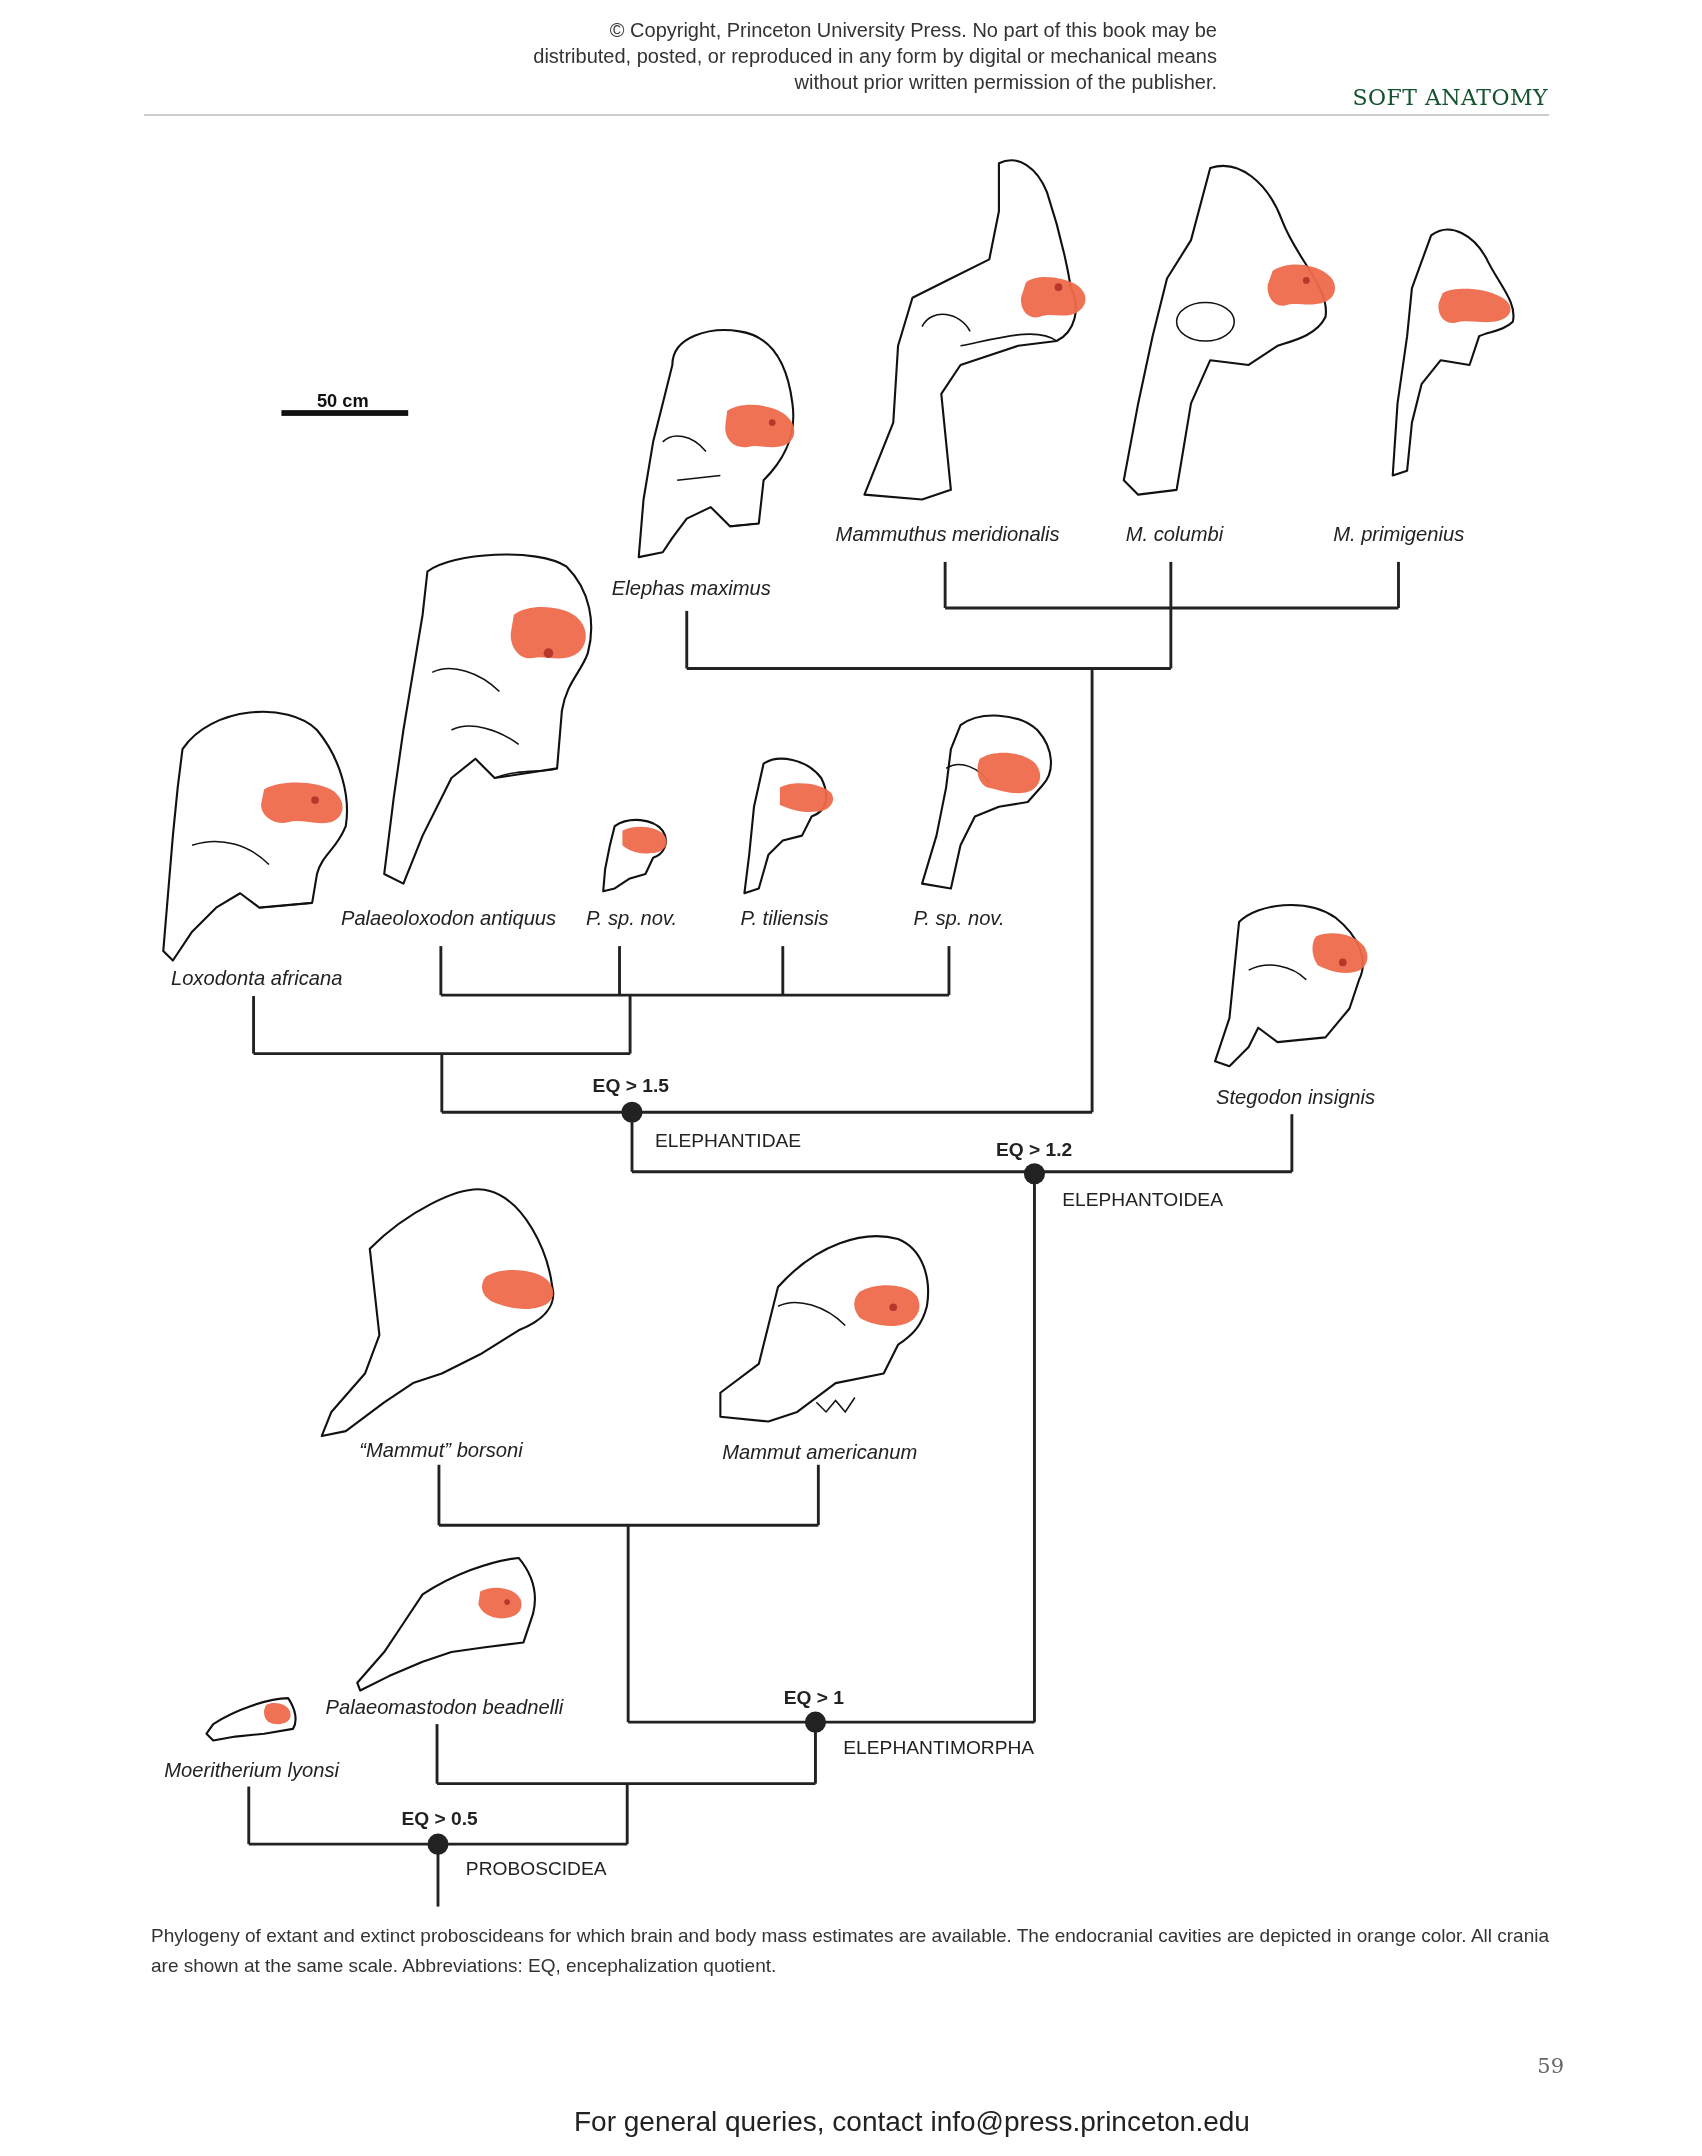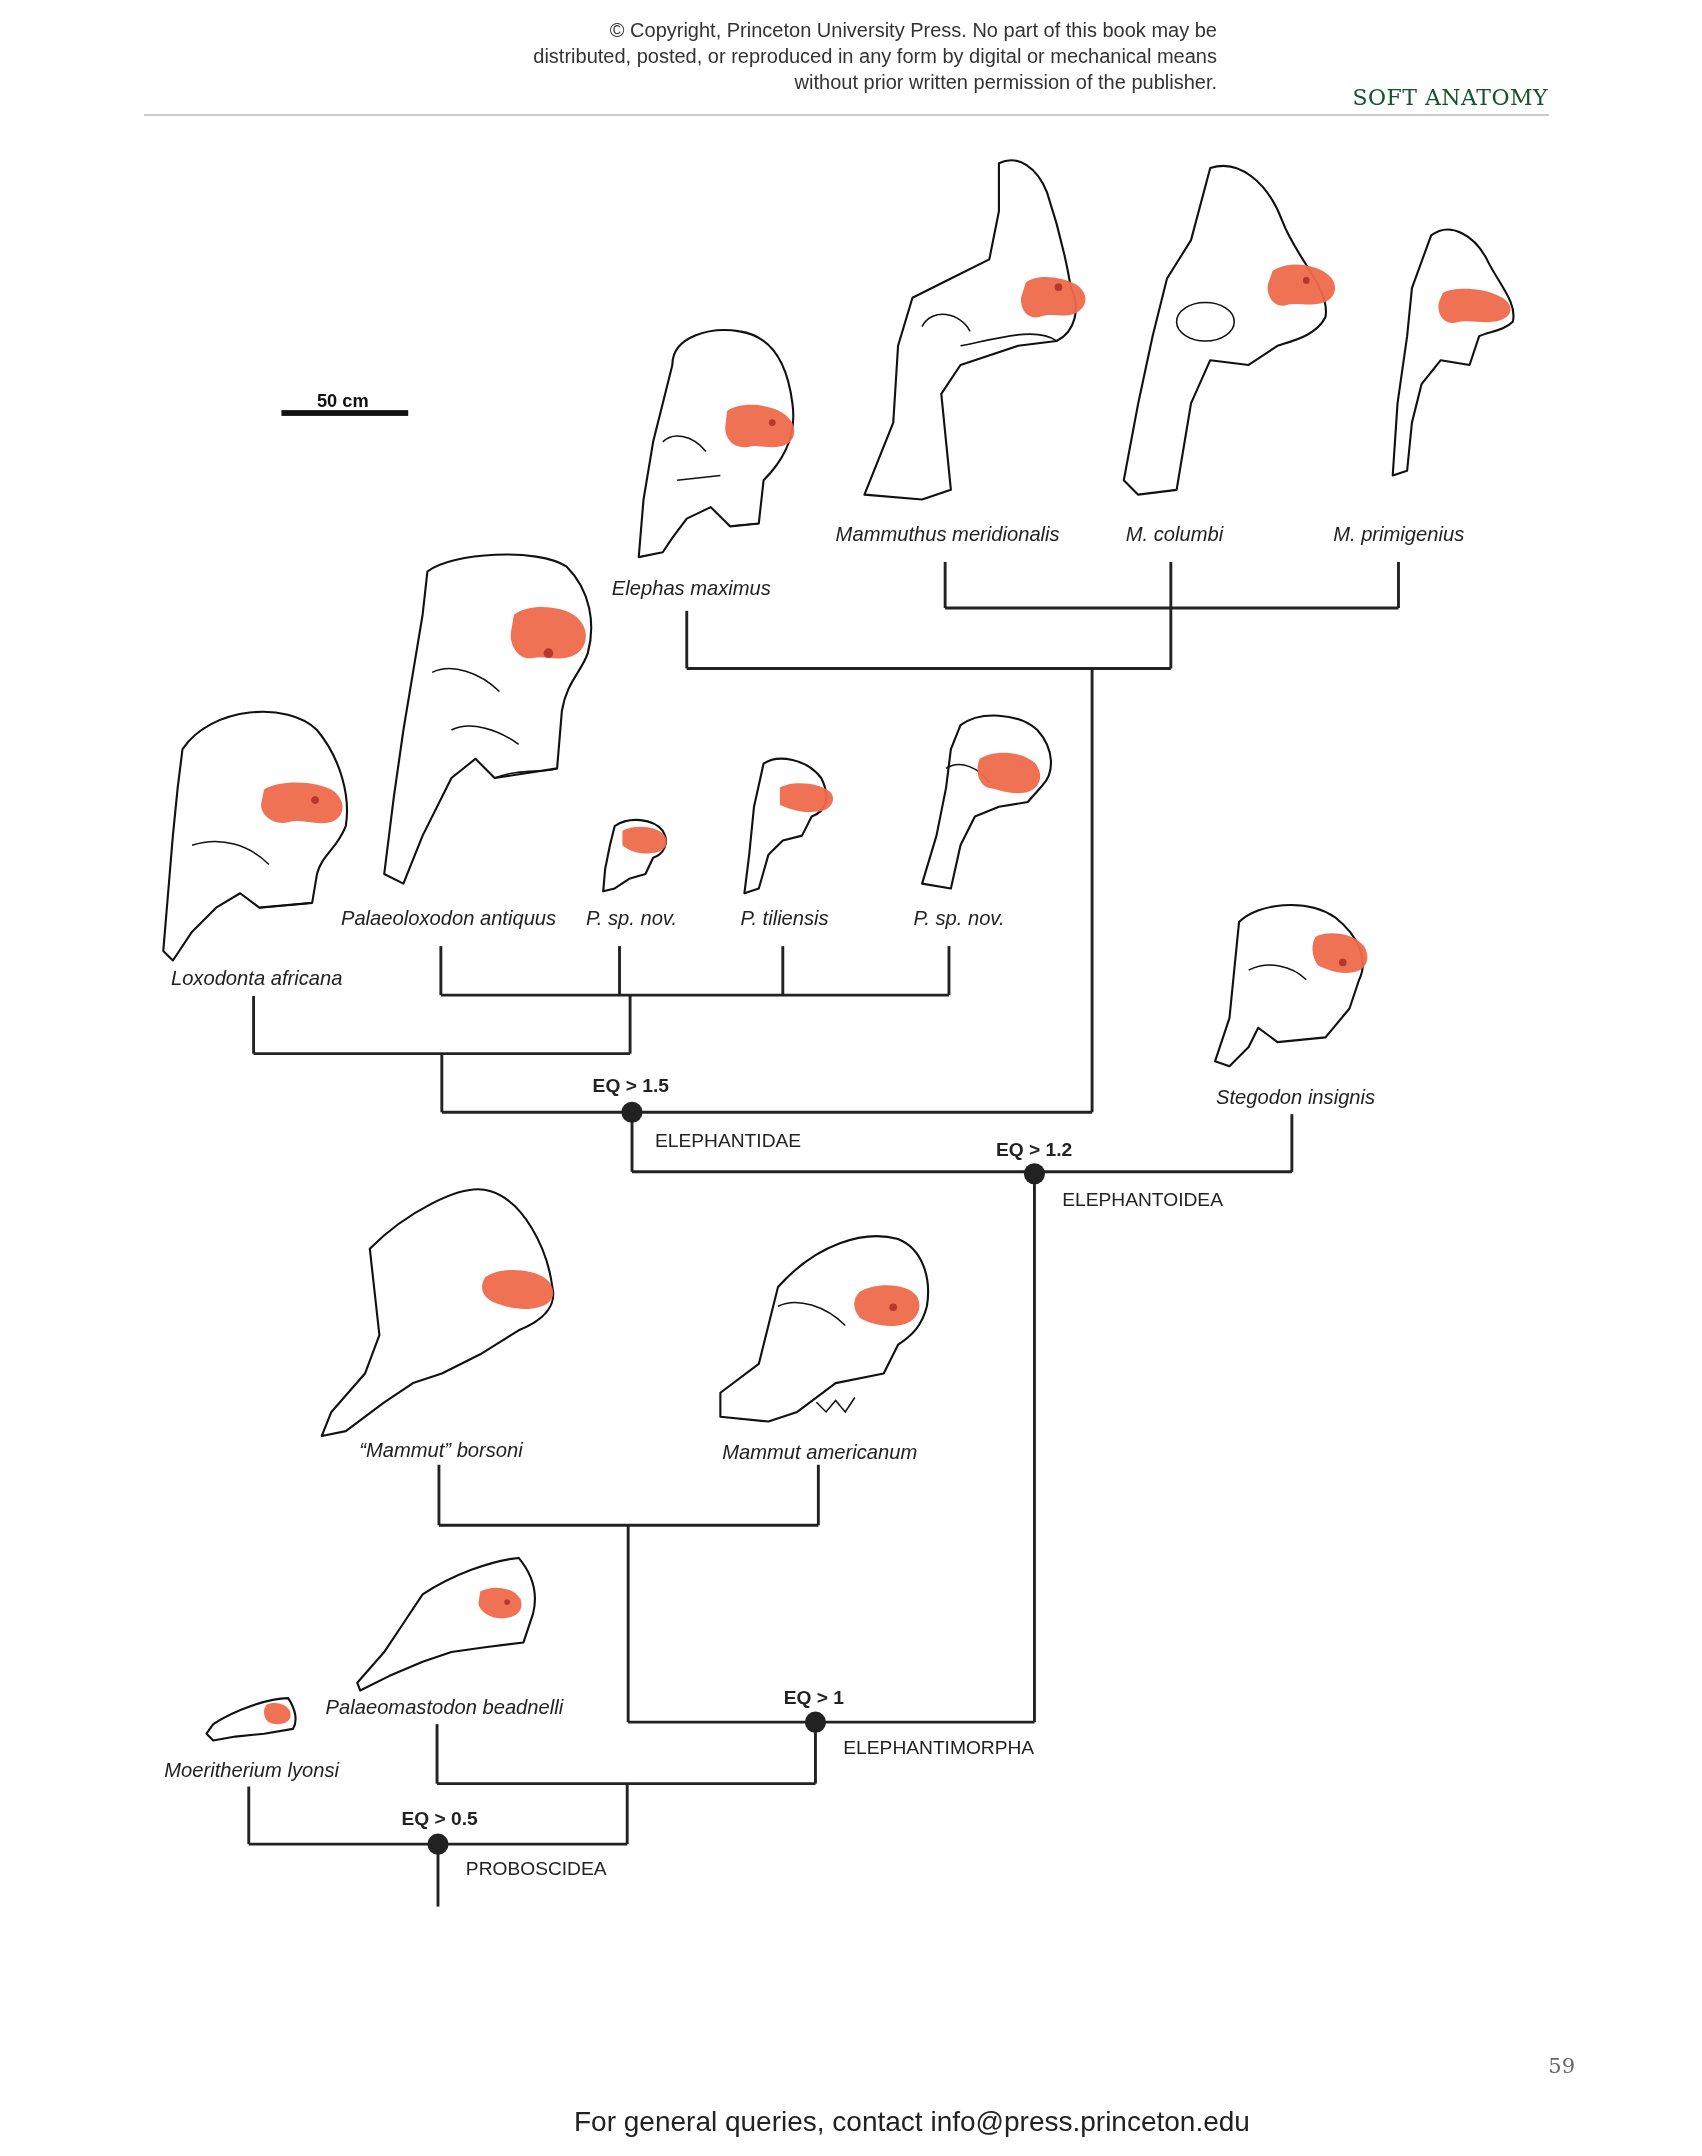--- a/index.html
+++ b/index.html
@@ -12,21 +12,21 @@
   .eq { font-family:"Liberation Sans", sans-serif; font-size:20px; font-weight:bold; fill:#222; }
   .clade { font-family:"Liberation Sans", sans-serif; font-size:20px; fill:#222; }
   .scale-lbl { font-family:"Liberation Sans", sans-serif; font-size:19px; font-weight:bold; fill:#111; }
   .tree line, .tree polyline { stroke:#222; stroke-width:3; fill:none; }
   .skull { fill:#fff; stroke:#111; stroke-width:2.2; stroke-linejoin:round; }
   .skull-detail { fill:none; stroke:#111; stroke-width:1.6; }
   .brain { fill:#ee6a4c; opacity:0.95; }
   .brain-dot { fill:#b5382a; }
   .caption { position:absolute; left:151px; top:1921px; width:1422px; font-size:19px; line-height:30px; color:#333; }
   .caption .title { font-weight:bold; color:#222; }
-  .page-number { position:absolute; right:127px; top:2054px; font-family:"DejaVu Serif", serif; font-size:21px; color:#666; }
+  .page-number { position:absolute; right:138px; top:2054px; font-family:"DejaVu Serif", serif; font-size:21px; color:#666; }
   .footer { position:absolute; left:574px; top:2106px; font-size:28px; color:#222; }
 </style>
 </head>
 <body>
 
 <div class="copyright">© Copyright, Princeton University Press. No part of this book may be distributed, posted, or reproduced in any form by digital or mechanical means without prior written permission of the publisher.</div>
 <div class="running-head">SOFT ANATOMY</div>
 <div class="head-rule"></div>
 
 <svg class="figure" width="1702" height="1921" viewBox="0 0 1772 2000">
@@ -191,17 +191,18 @@
   <text class="clade" x="682" y="1194">ELEPHANTIDAE</text>
   <text class="eq" x="1037" y="1204">EQ &gt; 1.2</text>
   <text class="clade" x="1106" y="1256">ELEPHANTOIDEA</text>
   <text class="eq" x="816" y="1774">EQ &gt; 1</text>
   <text class="clade" x="878" y="1826">ELEPHANTIMORPHA</text>
   <text class="eq" x="418" y="1900">EQ &gt; 0.5</text>
   <text class="clade" x="485" y="1952">PROBOSCIDEA</text>
 </svg>
 
 <div class="caption">
+  <div>Phylogeny of extant and extinct proboscideans for which brain and body mass estimates are available. The endocranial cavities are depicted in orange color. All crania are shown at the same scale. Abbreviations: EQ, encephalization quotient.</div>
 </div>
 
 <div class="page-number">59</div>
 <div class="footer">For general queries, contact info@press.princeton.edu</div>
 
 
 </body></html>

